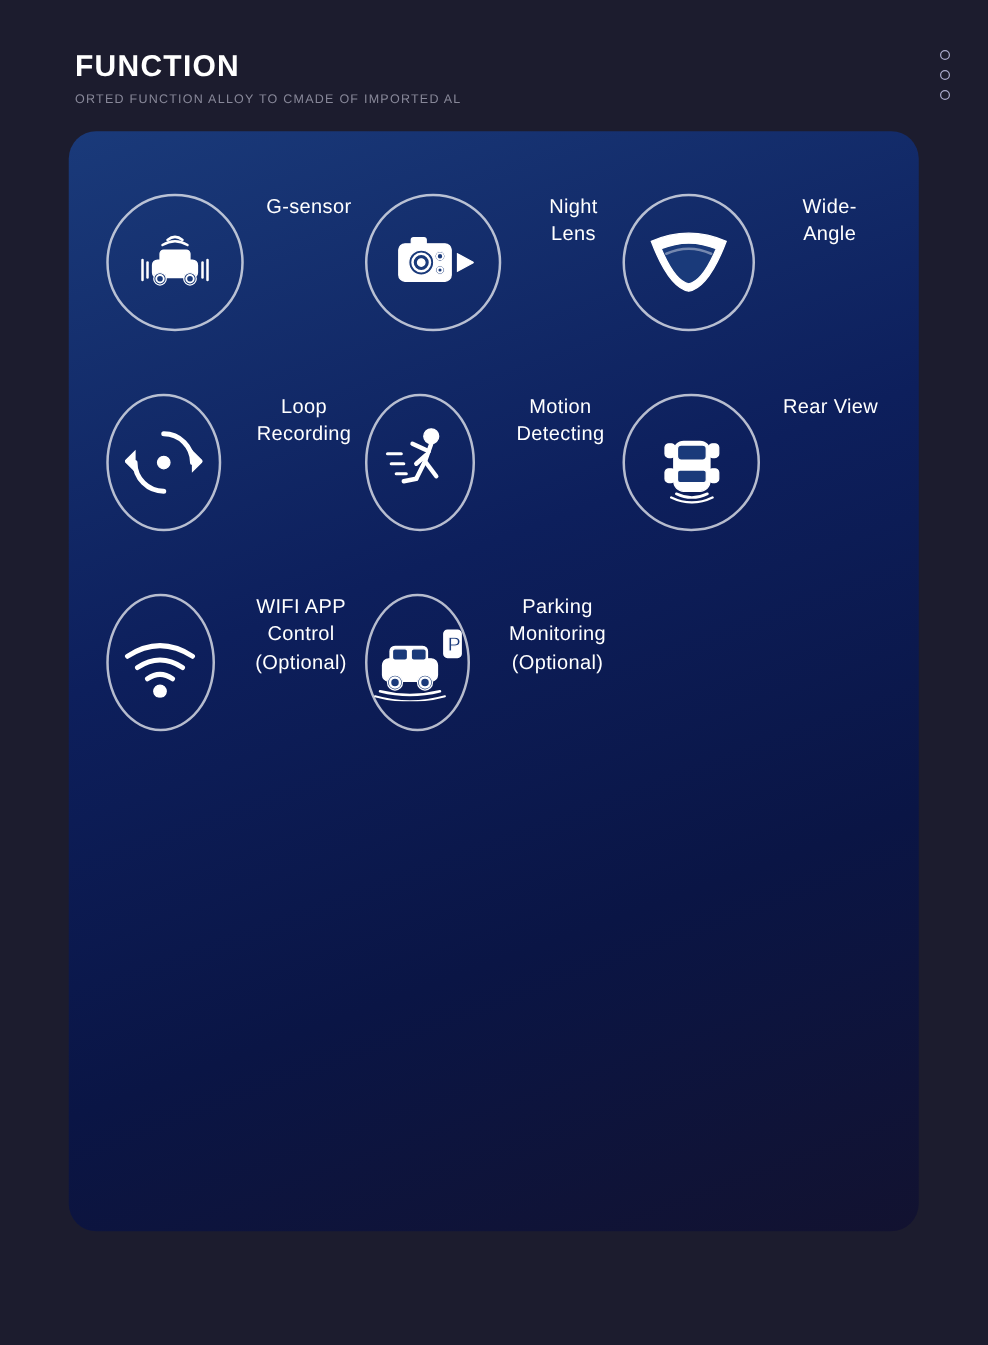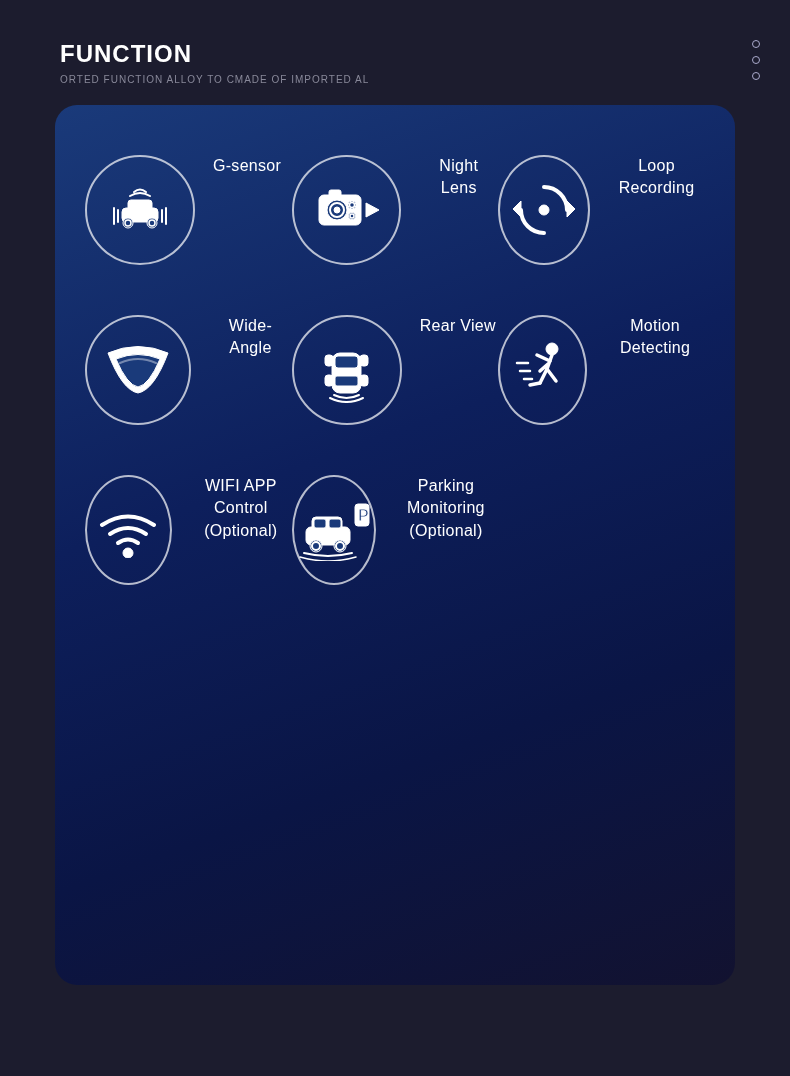--- a/index.html
+++ b/index.html
@@ -166,48 +166,74 @@
 
           <circle cx="38" cy="33" r="3.5" fill="#1a3a7a"></circle>
           <circle cx="38" cy="33" r="2" stroke="white" stroke-width="1.5" fill="none"></circle>
         </svg>
       </div>
       <div class="feature-label">Night Lens</div>
     </div>
 
     <div class="feature-item">
       <div class="icon-circle">
+        <svg width="68" height="50" viewBox="0 0 68 50" fill="none" xmlns="http://www.w3.org/2000/svg">
+
+          <path d="M4 8 Q34 -5 64 8 Q50 45 34 48 Q18 45 4 8 Z" fill="white"></path>
+
+          <path d="M12 14 Q34 5 56 14 Q45 40 34 42 Q23 40 12 14 Z" fill="#1a3a7a"></path>
+
+          <path d="M16 18 Q34 10 52 18" stroke="rgba(255,255,255,0.4)" stroke-width="2" fill="none" stroke-linecap="round"></path>
+        </svg>
+      </div>
+      <div class="feature-label">Wide-Angle</div>
+    </div>
+
+    <div class="feature-item">
+      <div class="icon-circle">
         <svg width="62" height="62" viewBox="0 0 62 62" fill="none" xmlns="http://www.w3.org/2000/svg">
 
           <path d="M31 8 A23 23 0 0 1 54 31" stroke="white" stroke-width="4" fill="none" stroke-linecap="round"></path>
           <path d="M31 54 A23 23 0 0 1 8 31" stroke="white" stroke-width="4" fill="none" stroke-linecap="round"></path>
 
           <polygon points="54,22 54,38 62,30" fill="white"></polygon>
           <polygon points="8,22 8,38 0,30" fill="white"></polygon>
 
           <circle cx="31" cy="31" r="5" fill="white"></circle>
         </svg>
       </div>
       <div class="feature-label">Loop Recording</div>
     </div>
 
-    <div class="feature-item">
-      <div class="icon-circle">
-        <svg width="68" height="50" viewBox="0 0 68 50" fill="none" xmlns="http://www.w3.org/2000/svg">
-
-          <path d="M4 8 Q34 -5 64 8 Q50 45 34 48 Q18 45 4 8 Z" fill="white"></path>
-
-          <path d="M12 14 Q34 5 56 14 Q45 40 34 42 Q23 40 12 14 Z" fill="#1a3a7a"></path>
-
-          <path d="M16 18 Q34 10 52 18" stroke="rgba(255,255,255,0.4)" stroke-width="2" fill="none" stroke-linecap="round"></path>
-        </svg>
-      </div>
-      <div class="feature-label">Wide-Angle</div>
-    </div>
-
+
+    <div class="feature-item">
+      <div class="icon-circle">
+        <svg width="62" height="62" viewBox="0 0 62 62" fill="none" xmlns="http://www.w3.org/2000/svg">
+
+          <circle cx="40" cy="10" r="6" fill="white"></circle>
+
+          <line x1="40" y1="16" x2="35" y2="30" stroke="white" stroke-width="3.5" stroke-linecap="round"></line>
+
+          <line x1="38" y1="22" x2="25" y2="16" stroke="white" stroke-width="3.5" stroke-linecap="round"></line>
+
+          <line x1="36" y1="25" x2="28" y2="32" stroke="white" stroke-width="3.5" stroke-linecap="round"></line>
+
+          <line x1="35" y1="30" x2="28" y2="44" stroke="white" stroke-width="3.5" stroke-linecap="round"></line>
+
+          <line x1="35" y1="30" x2="44" y2="42" stroke="white" stroke-width="3.5" stroke-linecap="round"></line>
+
+          <line x1="28" y1="44" x2="18" y2="46" stroke="white" stroke-width="3.5" stroke-linecap="round"></line>
+
+          <line x1="5" y1="24" x2="16" y2="24" stroke="white" stroke-width="2.5" stroke-linecap="round"></line>
+          <line x1="8" y1="32" x2="18" y2="32" stroke="white" stroke-width="2.5" stroke-linecap="round"></line>
+          <line x1="12" y1="40" x2="20" y2="40" stroke="white" stroke-width="2.5" stroke-linecap="round"></line>
+        </svg>
+      </div>
+      <div class="feature-label">Motion Detecting</div>
+    </div>
 
     <div class="feature-item">
       <div class="icon-circle">
         <svg width="65" height="65" viewBox="0 0 65 65" fill="none" xmlns="http://www.w3.org/2000/svg">
 
           <rect x="18" y="15" width="29" height="40" rx="8" fill="white"></rect>
 
           <rect x="21" y="18" width="23" height="12" rx="3" fill="#1a3a7a"></rect>
 
           <rect x="21" y="38" width="23" height="10" rx="2" fill="#1a3a7a"></rect>
@@ -219,46 +245,20 @@
 
           <path d="M20 57 Q32.5 63 45 57" stroke="white" stroke-width="2" fill="none" stroke-linecap="round"></path>
           <path d="M16 60 Q32.5 68 49 60" stroke="white" stroke-width="2" fill="none" stroke-linecap="round"></path>
         </svg>
       </div>
       <div class="feature-label">Rear View</div>
     </div>
 
     <div class="feature-item">
       <div class="icon-circle">
-        <svg width="62" height="62" viewBox="0 0 62 62" fill="none" xmlns="http://www.w3.org/2000/svg">
-
-          <circle cx="40" cy="10" r="6" fill="white"></circle>
-
-          <line x1="40" y1="16" x2="35" y2="30" stroke="white" stroke-width="3.5" stroke-linecap="round"></line>
-
-          <line x1="38" y1="22" x2="25" y2="16" stroke="white" stroke-width="3.5" stroke-linecap="round"></line>
-
-          <line x1="36" y1="25" x2="28" y2="32" stroke="white" stroke-width="3.5" stroke-linecap="round"></line>
-
-          <line x1="35" y1="30" x2="28" y2="44" stroke="white" stroke-width="3.5" stroke-linecap="round"></line>
-
-          <line x1="35" y1="30" x2="44" y2="42" stroke="white" stroke-width="3.5" stroke-linecap="round"></line>
-
-          <line x1="28" y1="44" x2="18" y2="46" stroke="white" stroke-width="3.5" stroke-linecap="round"></line>
-
-          <line x1="5" y1="24" x2="16" y2="24" stroke="white" stroke-width="2.5" stroke-linecap="round"></line>
-          <line x1="8" y1="32" x2="18" y2="32" stroke="white" stroke-width="2.5" stroke-linecap="round"></line>
-          <line x1="12" y1="40" x2="20" y2="40" stroke="white" stroke-width="2.5" stroke-linecap="round"></line>
-        </svg>
-      </div>
-      <div class="feature-label">Motion Detecting</div>
-    </div>
-
-    <div class="feature-item">
-      <div class="icon-circle">
         <svg width="62" height="55" viewBox="0 0 62 55" fill="none" xmlns="http://www.w3.org/2000/svg">
 
           <path d="M5 22 Q31 5 57 22" stroke="white" stroke-width="4" fill="none" stroke-linecap="round"></path>
           <path d="M13 31 Q31 19 49 31" stroke="white" stroke-width="4" fill="none" stroke-linecap="round"></path>
           <path d="M21 40 Q31 33 41 40" stroke="white" stroke-width="4" fill="none" stroke-linecap="round"></path>
 
           <circle cx="31" cy="50" r="5" fill="white"></circle>
         </svg>
       </div>
       <div class="feature-label">WIFI APP Control<br>(Optional)</div>

